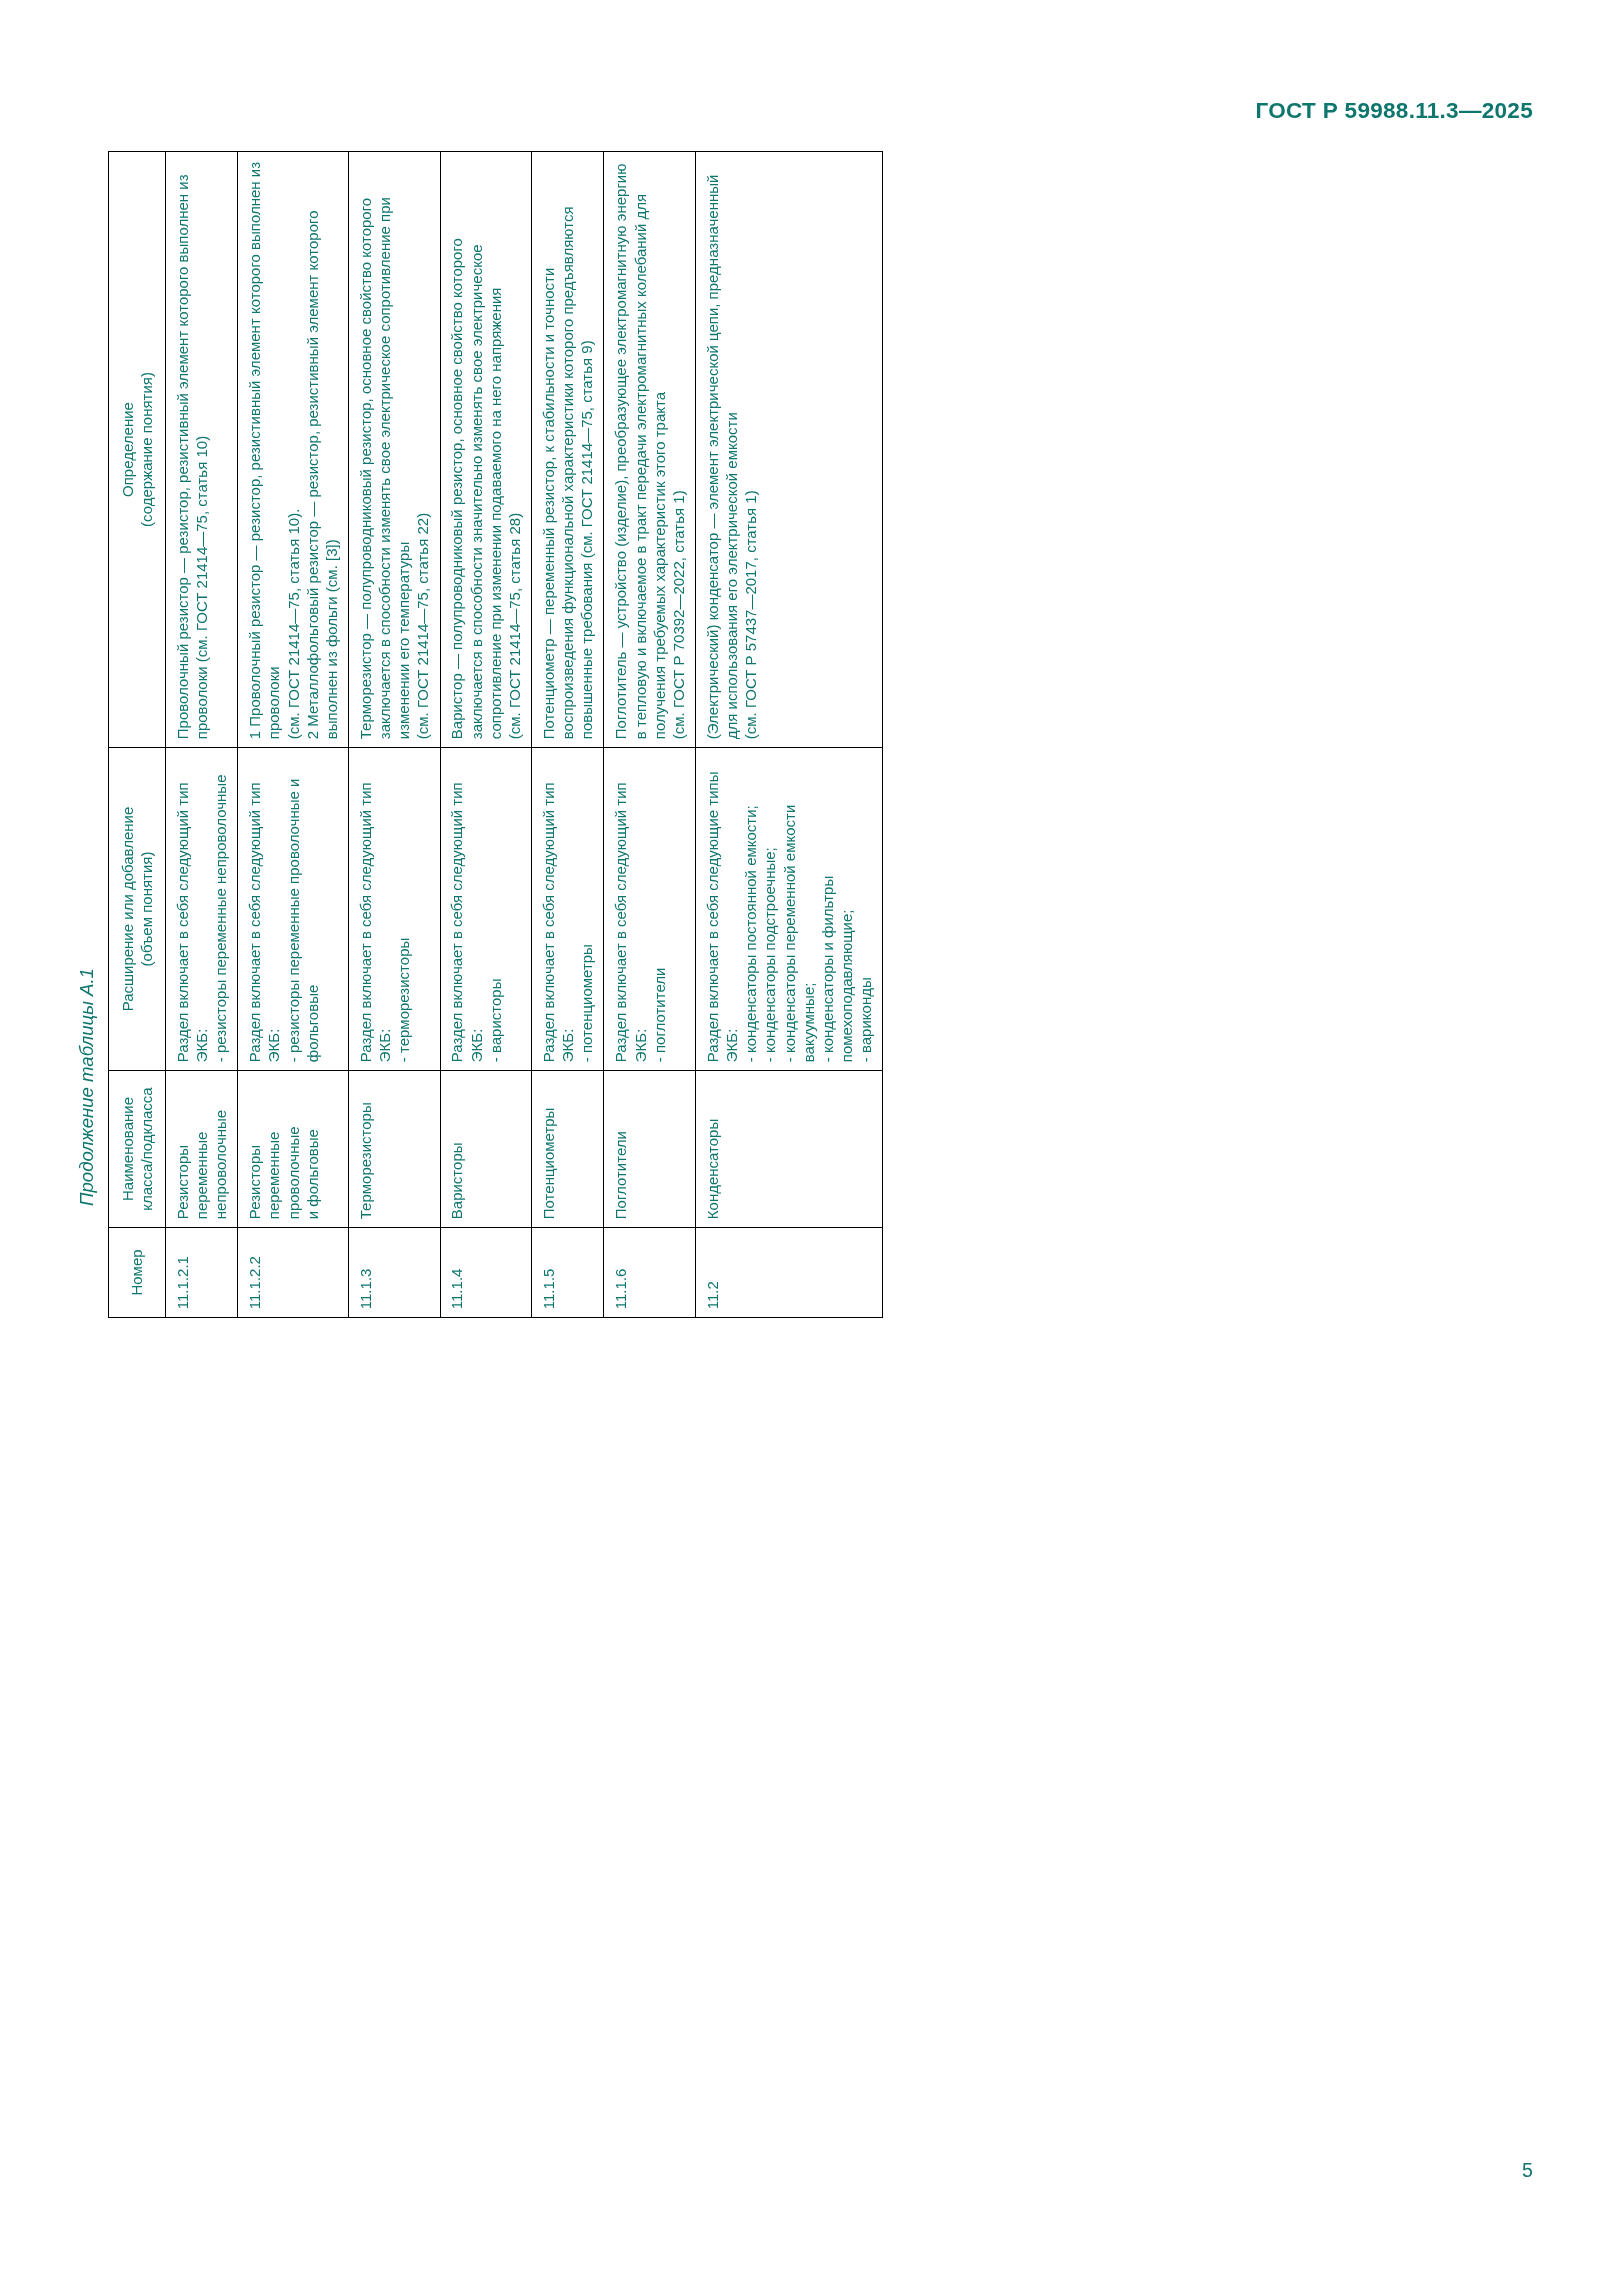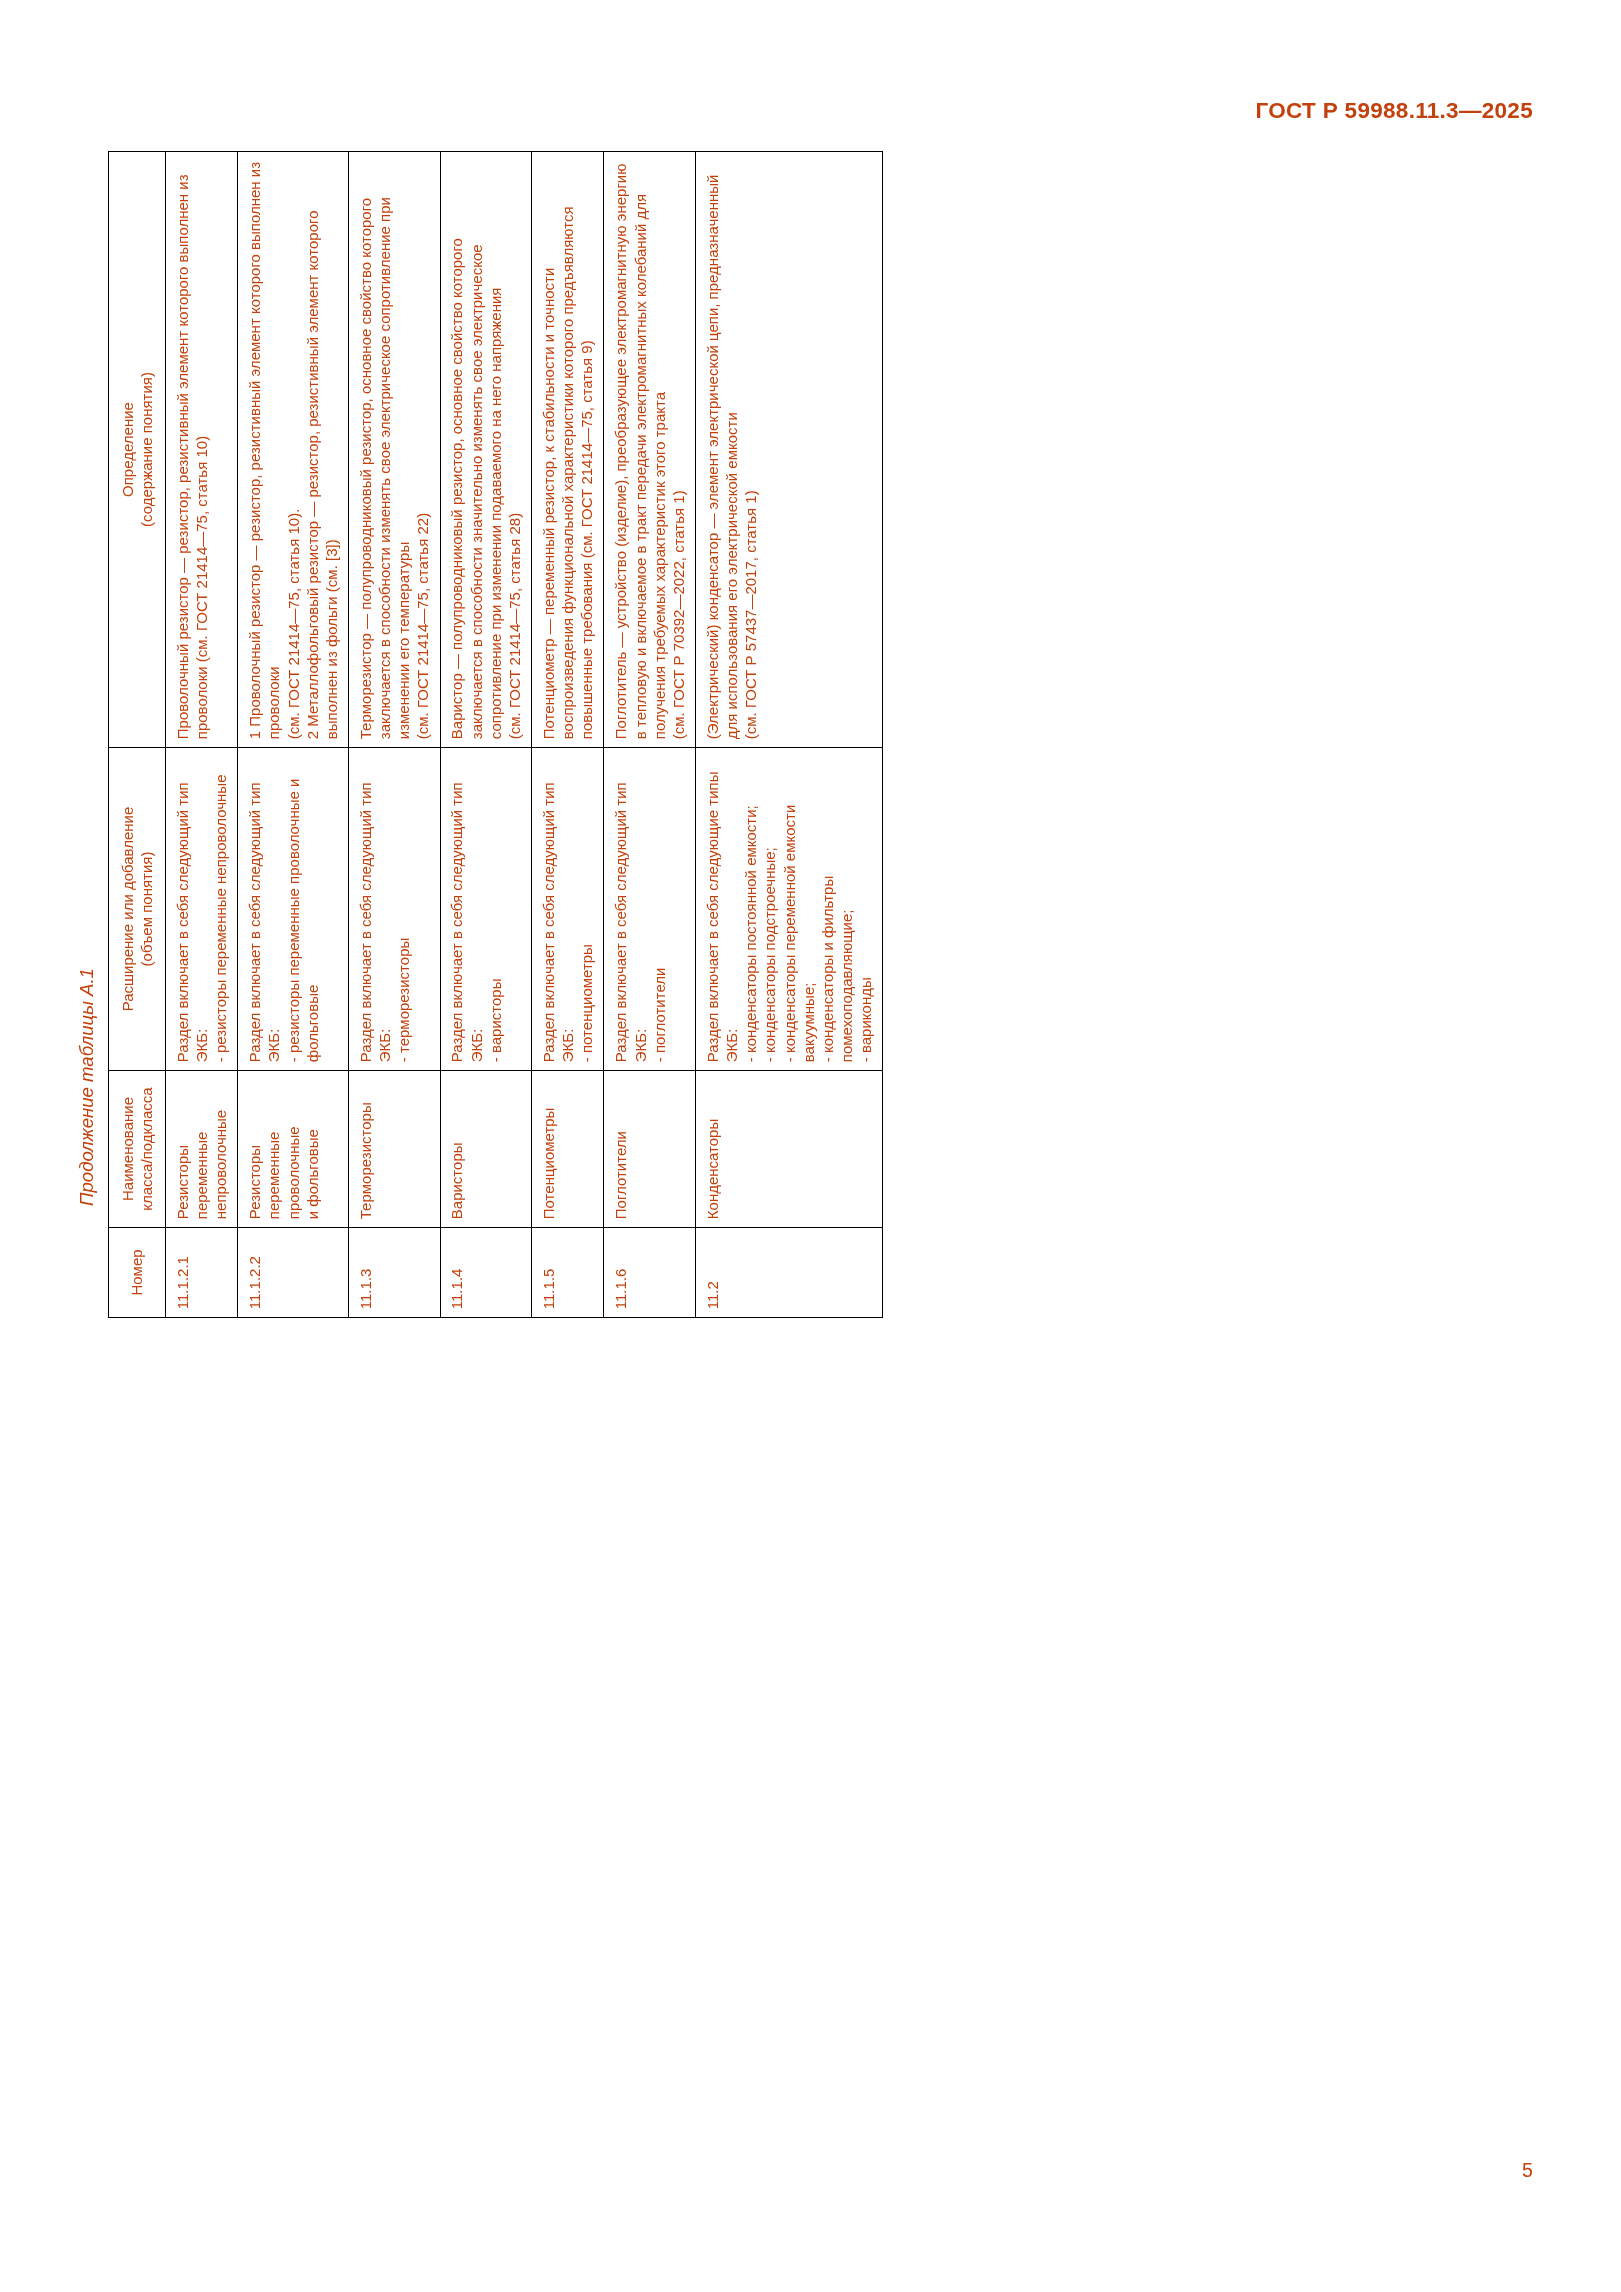--- a/index.html
+++ b/index.html
@@ -6,21 +6,21 @@
     margin: 0;
     padding: 0;
     background: #ffffff;
   }
   .page {
     position: relative;
     width: 1621px;
     height: 2293px;
     background: #ffffff;
     font-family: "Liberation Sans", sans-serif;
-    color: #c2410c;
+    color: #0f766e;
     overflow: hidden;
   }
 
   
   .doc-header {
     position: absolute;
     top: 98px;
     right: 88px;
     font-size: 22.5px;
     font-weight: bold;

